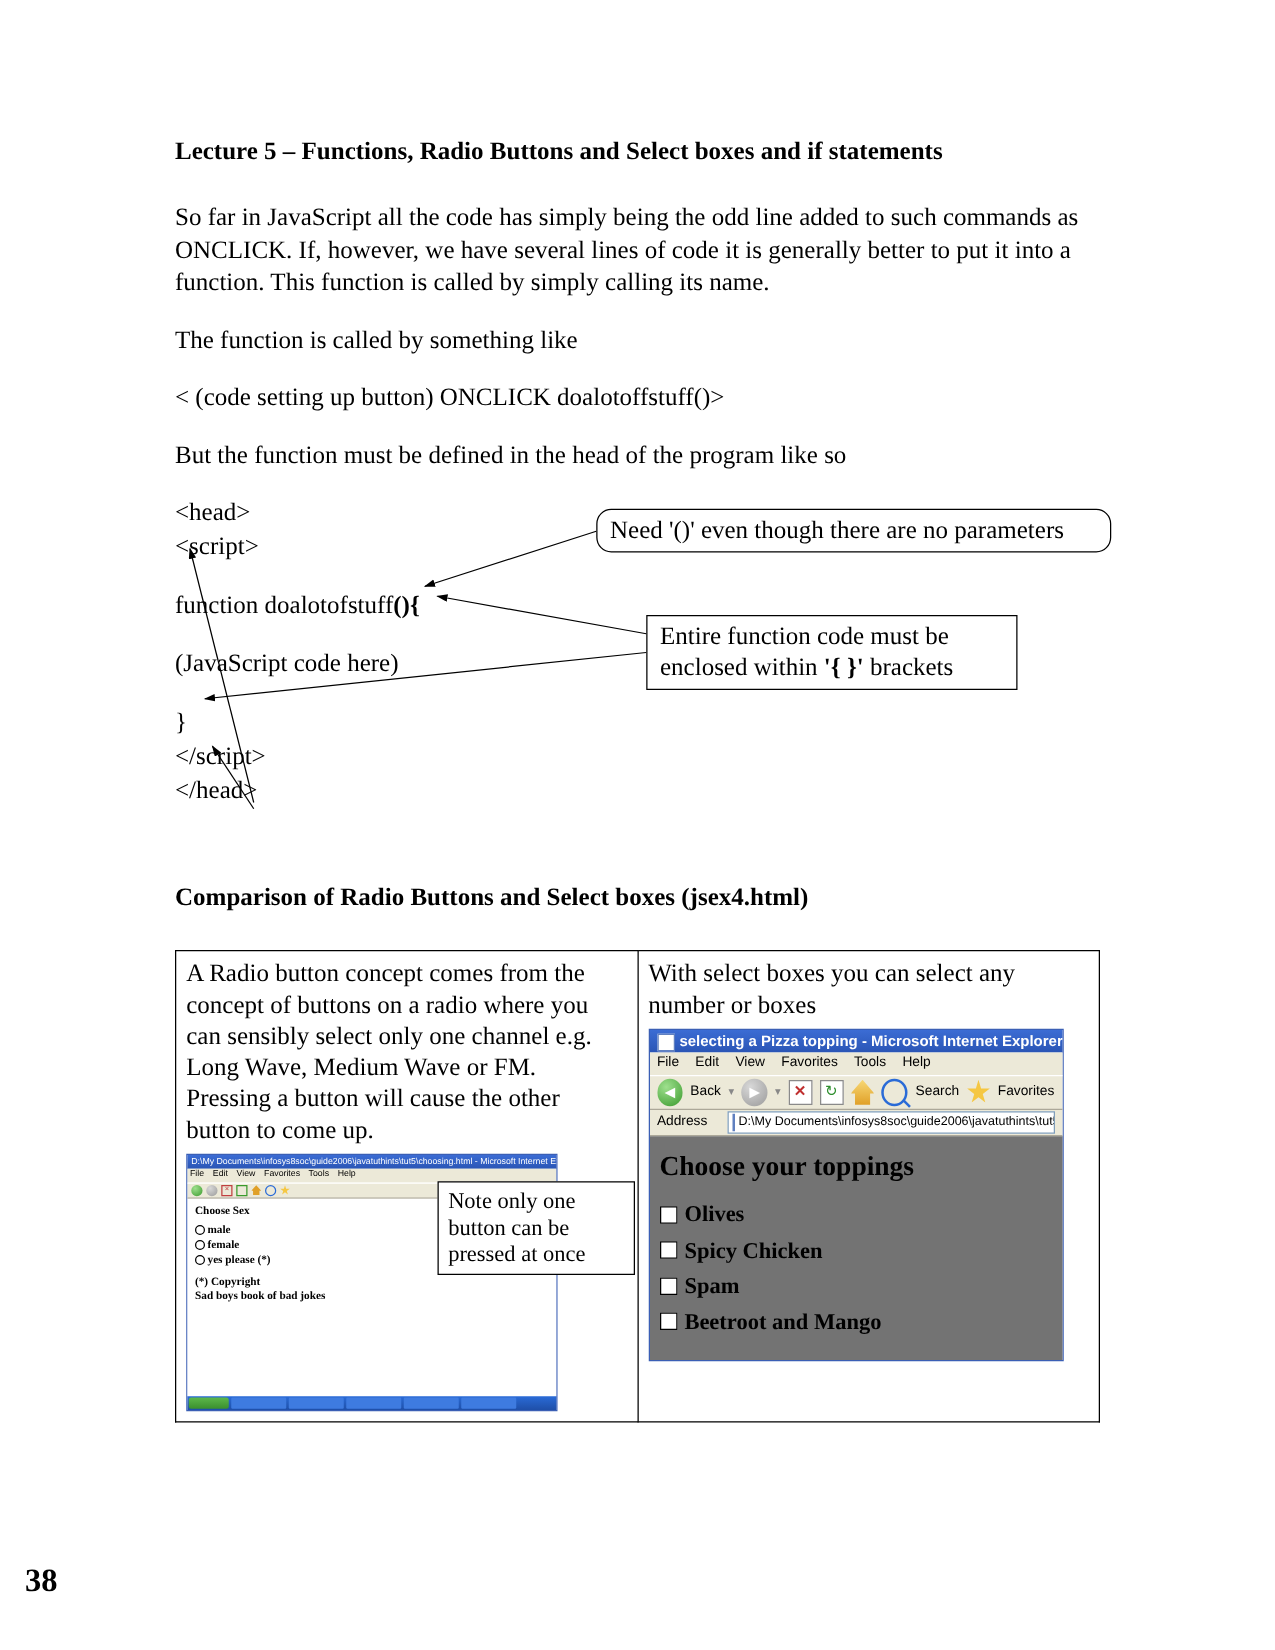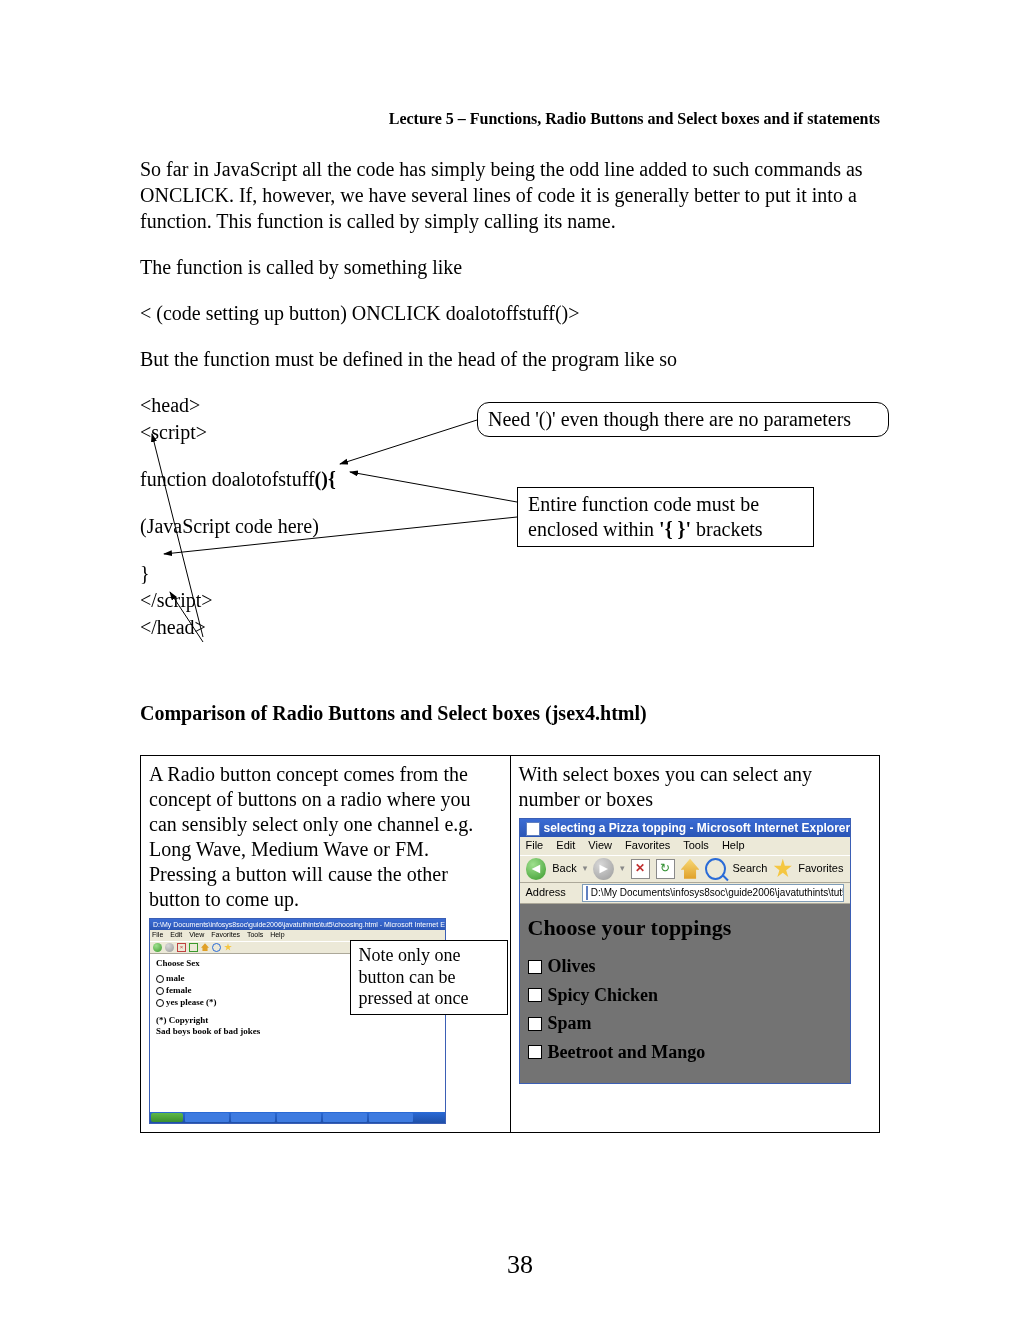--- a/index.html
+++ b/index.html
@@ -11,22 +11,22 @@
   }
   .page {
     width: 1020px;
     height: 1320px;
     position: relative;
     box-sizing: border-box;
     padding: 110px 140px 0 140px;
   }
   .title {
     font-weight: bold;
-    font-size: 16px;
-    text-align: right;
+    font-size: 20px;
+    text-align: left;
     margin-bottom: 28px;
   }
   .para {
     font-size: 20px;
     line-height: 1.3;
     margin-bottom: 20px;
   }
   .italic { }
   .bold { font-weight: bold; }
   .code-block {
@@ -63,23 +63,22 @@
     padding: 6px 8px 8px 8px;
     font-size: 20px;
     line-height: 1.25;
   }
   td.left-cell { width: 50%; }
   td.right-cell { width: 50%; }
   .page-num {
     position: absolute;
     bottom: 40px;
     left: 0; right: 0;
-    text-align: center;
     font-size: 26px;
-    font-weight: normal;
+    font-weight: bold;
     margin-left: 20px;
   }
   
   .ie-window {
     border: 1px solid #3b5fb5;
     font-family: Tahoma, Arial, sans-serif;
     font-size: 8px;
     margin-top: 6px;
     width: 295px;
     position: relative;

